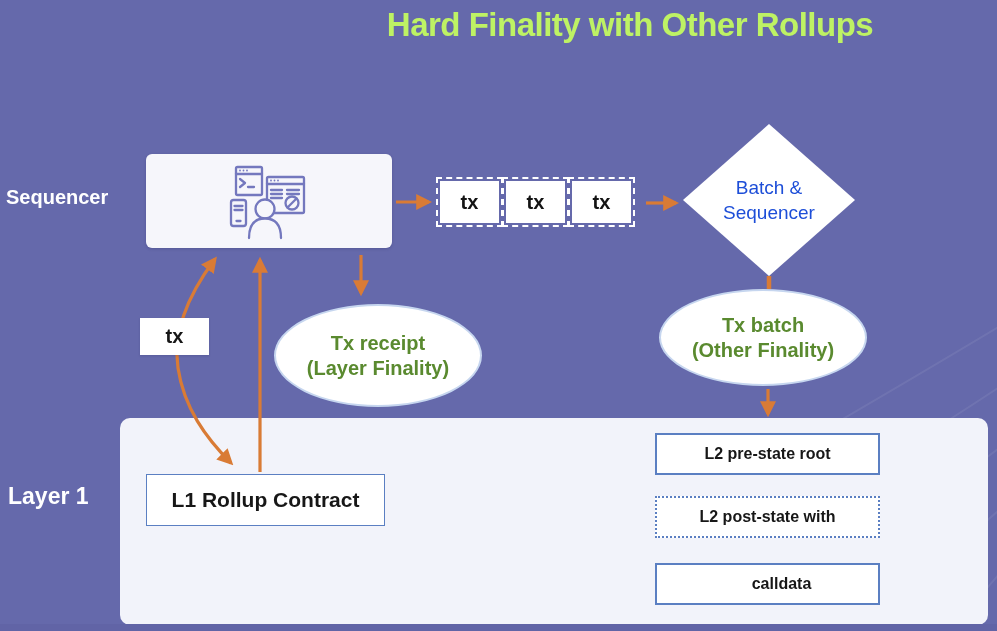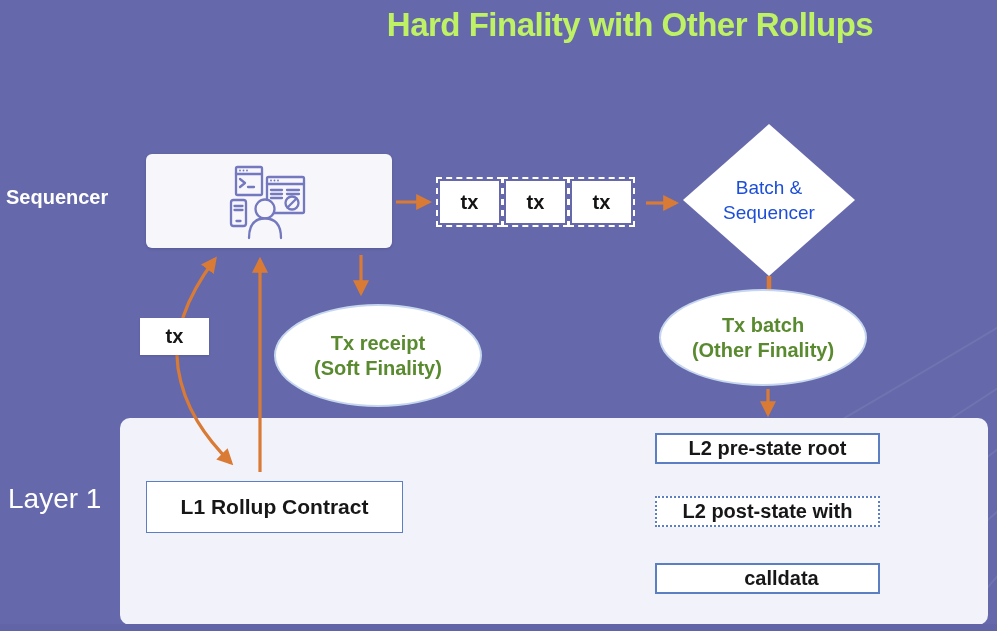--- a/index.html
+++ b/index.html
@@ -19,21 +19,21 @@
   
   .arrows{position:absolute;inset:0;z-index:3;pointer-events:none;}
   
   .node{position:absolute;z-index:4;display:flex;align-items:center;justify-content:center;box-sizing:border-box;}
   .title{
     position:absolute;left:280px;top:6px;width:700px;text-align:center;
     color:#bef264;font-size:33px;font-weight:800;letter-spacing:-.5px;z-index:4;
   }
   .side-label{position:absolute;color:#ffffff;z-index:4;}
   .seq-label{left:6px;top:186px;font-size:20px;font-weight:700;}
-  .layer1-label{left:8px;top:483px;font-size:28px;font-weight:400;}
+  .layer1-label{left:8px;top:483px;font-size:23px;font-weight:700;}
   .seq-box{
     left:146px;top:154px;width:246px;height:94px;background:#f6f6fb;border-radius:6px;
     box-shadow:0 1px 3px rgba(40,40,90,.25);
   }
   .tx-queue{left:440px;top:181px;display:flex;gap:7px;position:absolute;z-index:4;}
   .tx-cell{
     width:59px;height:42px;background:#ffffff;display:flex;align-items:center;justify-content:center;
     outline:2px dashed #ffffff;outline-offset:2px;
     font-size:20px;font-weight:700;color:#141414;
   }
@@ -47,22 +47,22 @@
     border-radius:50%;background:#ffffff;border:2px solid #c6d6ef;
     flex-direction:column;gap:2px;text-align:center;
     font-size:20px;font-weight:600;color:#5a8a2f;
   }
   .receipt-ellipse{left:274px;top:304px;width:208px;height:103px;}
   .batch-ellipse{left:659px;top:289px;width:208px;height:97px;align-items:center;}
   .rect-label{
     background:#ffffff;font-weight:700;color:#171717;font-size:20px;text-align:center;
   }
   .tx-input{left:140px;top:318px;width:69px;height:37px;z-index:5;box-shadow:0 1px 2px rgba(40,40,90,.2);}
-  .l1-contract{left:146px;top:474px;width:257px;height:52px;border:1.5px solid #5b7fc2;font-size:21px;margin-top:7px;}
-  .l2-box{left:655px;width:225px;height:31px;font-size:20px;}
+  .l1-contract{left:146px;top:474px;width:239px;height:52px;border:1.5px solid #5b7fc2;font-size:21px;}
+  .l2-box{left:655px;width:225px;height:42px;font-size:16px;}
   .l2-pre{top:433px;border:2px solid #5b7fc2;}
   .l2-post{top:496px;border:2px dotted #5b7fc2;}
   .calldata{top:563px;border:2px solid #5b7fc2;padding-left:28px;}
 </style>
 </head>
 <body>
 
 <div class="canvas">
 
   <svg class="deco-lines" width="997" height="631" viewBox="0 0 997 631">
@@ -147,21 +147,21 @@
     <div class="tx-cell">tx</div>
   </div>
 
   <div class="node diamond">
     <span>Batch &amp;</span>
     <span>Sequencer</span>
   </div>
 
   <div class="node ellipse receipt-ellipse">
     <span>Tx receipt</span>
-    <span>(Soft Finality)</span>
+    <span>(Layer Finality)</span>
   </div>
 
   <div class="node ellipse batch-ellipse">
     <span>Tx batch</span>
     <span>(Other Finality)</span>
   </div>
 
   <div class="node rect-label tx-input">tx</div>
 
   <div class="node rect-label l1-contract">L1 Rollup Contract</div>

